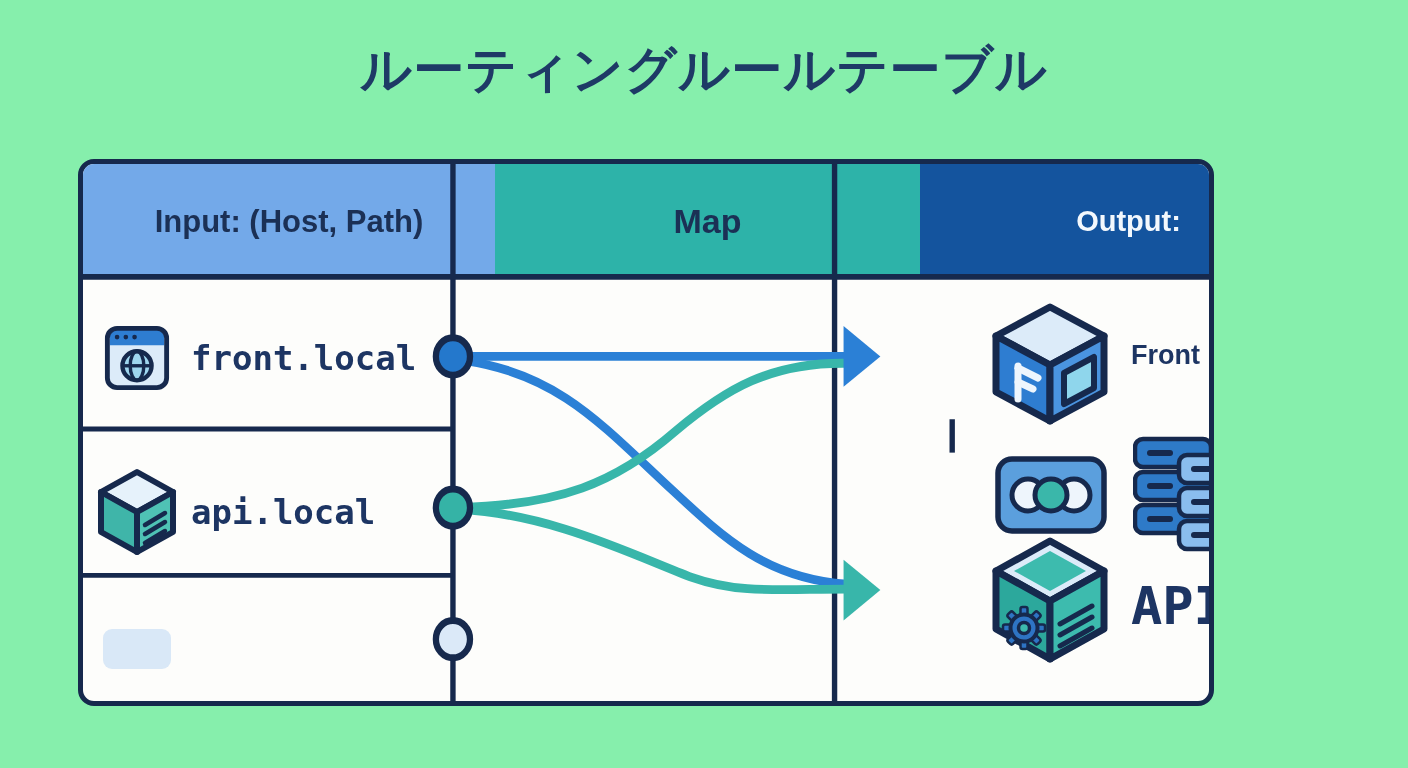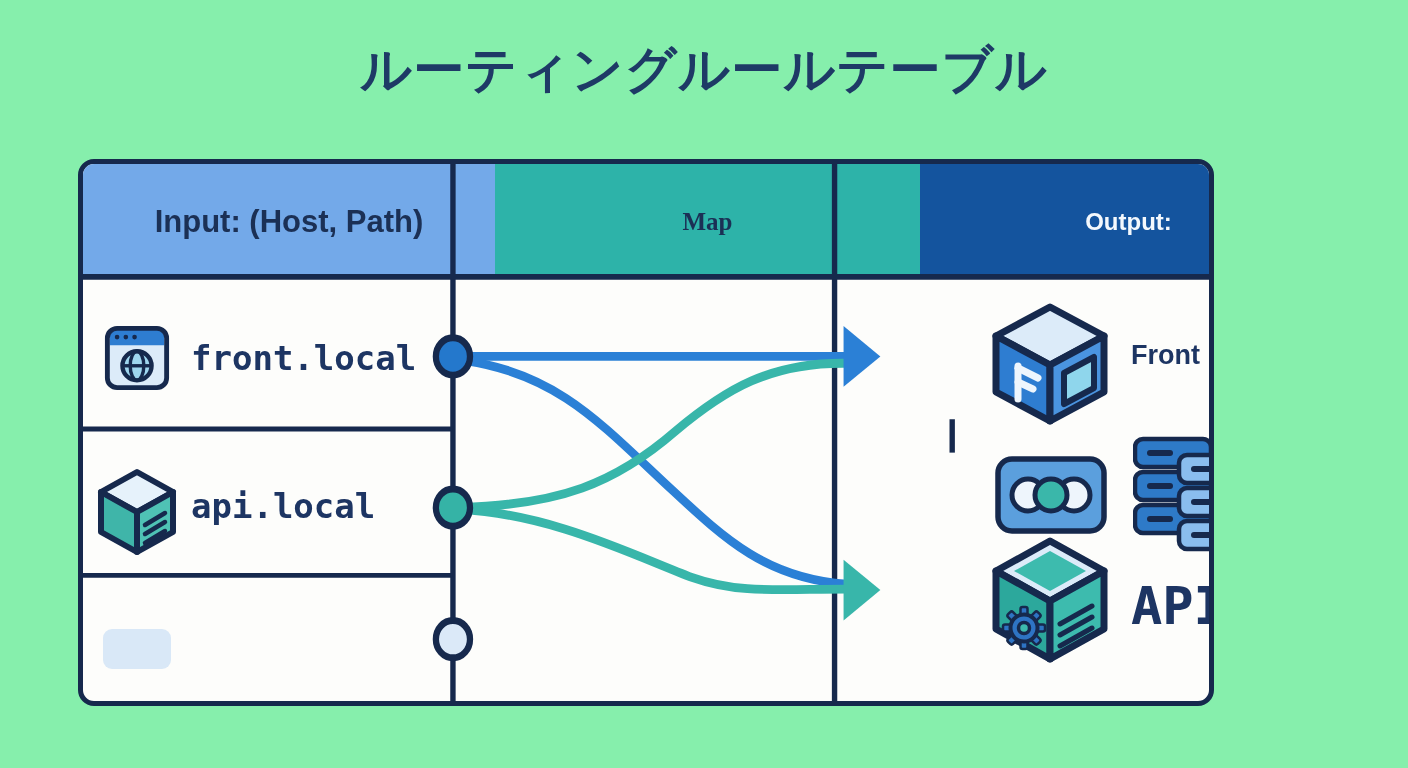--- a/index.html
+++ b/index.html
@@ -17,21 +17,21 @@
     background:#fdfdfb; border:5px solid #16294d; border-radius:16px;
     overflow:hidden;
     margin-top:16px;
   }
   .hcell { position:absolute; top:0; height:115px; display:flex; flex-direction:column;
            align-items:center; justify-content:center; z-index:1; }
   .hcell .htext { font-size:31px; font-weight:700; color:#1b3055; }
   .h-input  { left:0;   width:412px; background:#73a9e9; }
   .h-map    { left:412px; width:425px; background:#2db3a9; }
   .h-output { left:837px; width:417px; background:#14549e; }
-  .h-output .htext { color:#f3f8fd; font-size:24px; line-height:37px; }
+  .h-output .htext { color:#f3f8fd; font-size:29px; line-height:37px; }
 
   .overlay { position:absolute; inset:0; width:100%; height:100%; z-index:2; pointer-events:none; }
 
   .input-row { position:absolute; left:0; width:412px; z-index:3; }
   .row-1 { top:115px; height:155px; }
   .row-2 { top:270px; height:149px; }
   .row-3 { top:419px; height:128px; }
 
   .mono-label {
     position:absolute; font-family:"DejaVu Sans Mono", monospace;
@@ -57,21 +57,21 @@
 <div class="stage">
 
   <div class="title">ルーティングルールテーブル</div>
 
   <div class="rtable">
 
     <div class="hcell h-input">
       <span class="htext">Input: (Host, Path)</span>
     </div>
     <div class="hcell h-map">
-      <span class="htext" style="font-size:25px;font-family:Liberation Serif, serif;">Map</span>
+      <span class="htext" style="font-size:34px;">Map</span>
     </div>
     <div class="hcell h-output">
       <span class="htext">Output:</span>
     </div>
 
     <svg class="overlay" viewBox="0 0 1254 547" preserveAspectRatio="none">
 
       <g stroke="#16294d" stroke-width="6">
         <line x1="412" y1="0" x2="412" y2="547"></line>
         <line x1="837" y1="0" x2="837" y2="547"></line>
@@ -127,21 +127,21 @@
             <polygon points="6,24 42,44 42,84 6,64" fill="#3fb5a9"></polygon>
             <polygon points="78,24 42,44 42,84 78,64" fill="#4fc2b5"></polygon>
           </g>
           <g stroke="#16294d" stroke-width="4.5" stroke-linecap="round">
             <line x1="50" y1="57" x2="70" y2="45"></line>
             <line x1="50" y1="66" x2="70" y2="54"></line>
             <line x1="50" y1="75" x2="70" y2="63"></line>
           </g>
         </svg>
       </div>
-      <span class="mono-label" style="left:108px; top:52px;">api.local</span>
+      <span class="mono-label" style="left:108px; top:58px;">api.local</span>
     </div>
 
     <div class="input-row row-3">
       <div class="placeholder"></div>
     </div>
 
     <div class="icon-box" style="left:905px; top:138px; width:124px; height:124px;">
       <svg viewBox="0 0 124 124" width="124" height="124">
         <g stroke="#16294d" stroke-width="7" stroke-linejoin="round">
           <polygon points="62,5 116,34 62,63 8,34" fill="#dcebf9"></polygon>

